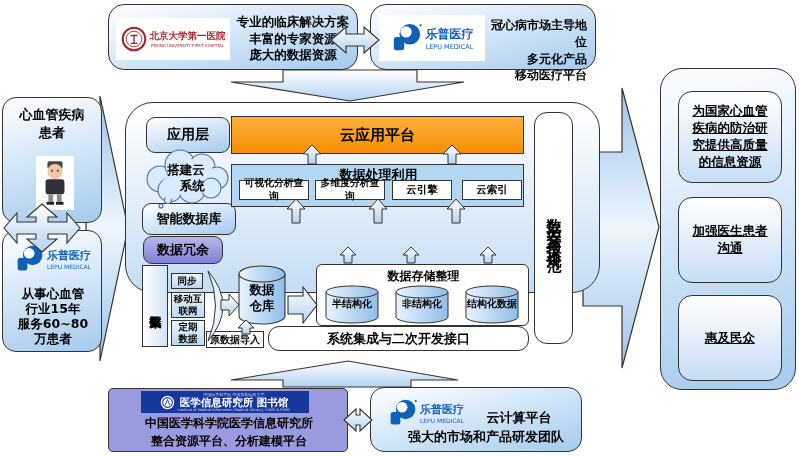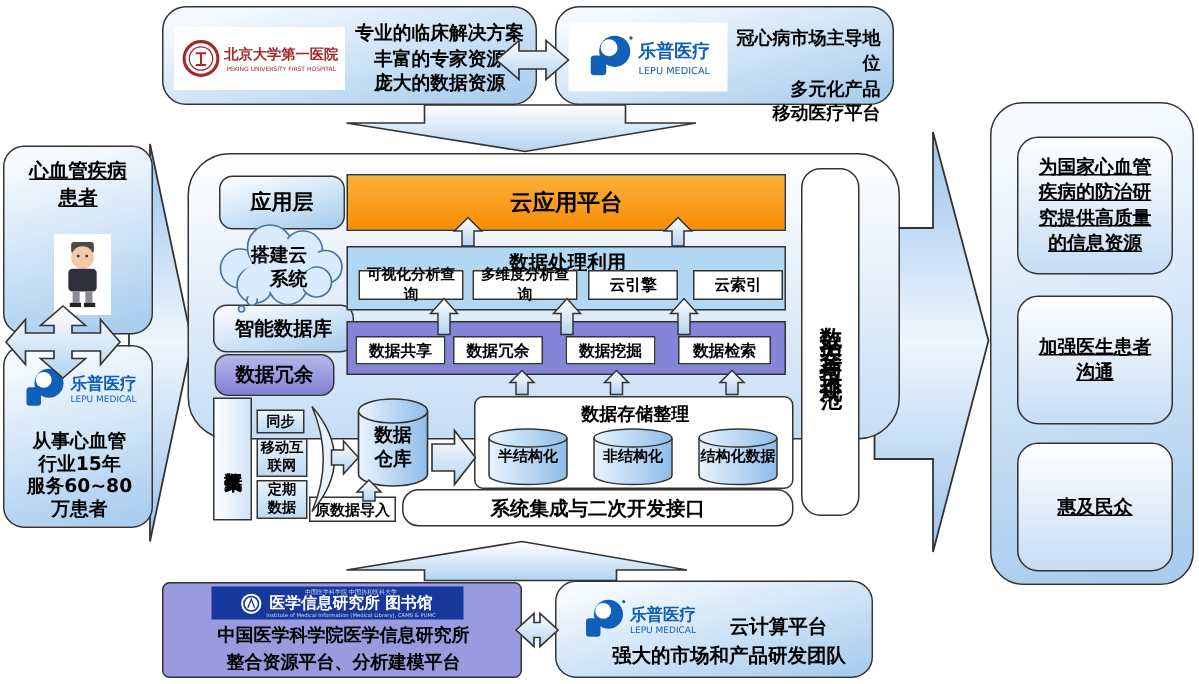--- a/index.html
+++ b/index.html
@@ -93,21 +93,21 @@
       <div style="margin-left:3px;">
         <div class="b" style="font-size:12px;color:#1160b8;">乐普医疗</div>
         <div style="font-size:6.5px;color:#1160b8;">LEPU MEDICAL</div>
       </div>
     </div>
     <div class="abs b pre" style="left:110px;top:12px;width:106px;height:48px;font-size:12px;line-height:1.4;text-align:right;">冠心病市场主导地位
 多元化产品
 移动医疗平台</div>
   </div>
 
-  <div class="abs bx blue" style="left:2px;top:97px;width:100px;height:126px;border-radius:14px;text-decoration:underline;">
+  <div class="abs bx blue" style="left:2px;top:97px;width:100px;height:126px;border-radius:14px;">
     <div class="b pre" style="padding-top:8px;font-size:13px;text-align:center;line-height:1.35;">心血管疾病
 患者</div>
     <div class="abs white ctr" style="left:33px;top:58px;width:38px;height:54px;">
       <svg width="34" height="48">
           <use href="#person-glyph"></use>
         </svg>
     </div>
   </div>
 
   <div class="abs bx blue" style="left:2px;top:230px;width:100px;height:122px;border-radius:14px;">
@@ -144,26 +144,20 @@
     <div class="abs bx ctr b" style="left:105px;top:13px;width:293px;height:38px;font-size:15px;background:linear-gradient(180deg,#fbb03b,#f78d05);">云应用平台</div>
 
     <div class="abs bx" style="left:105px;top:61px;width:293px;height:43px;background:#b1d7f3;">
       <div class="abs b" style="left:0;top:1px;width:293px;text-align:center;font-size:13px;">数据处理利用</div>
       <div class="abs bx white ctr b" style="left:7px;top:15px;width:70px;height:20px;font-size:9.8px;">可视化分析查询</div>
       <div class="abs bx white ctr b" style="left:83px;top:15px;width:70px;height:20px;font-size:9.8px;">多维度分析查询</div>
       <div class="abs bx white ctr b" style="left:160px;top:15px;width:60px;height:20px;font-size:10.5px;">云引擎</div>
       <div class="abs bx white ctr b" style="left:230px;top:15px;width:60px;height:20px;font-size:10.5px;">云索引</div>
     </div>
 
-    <div class="abs bx" style="left:105px;top:111px;width:293px;height:36px;background:#8484d8;">
-      <div class="abs bx white ctr b" style="left:5px;top:9px;width:60px;height:19px;font-size:10.5px;">数据共享</div>
-      <div class="abs bx white ctr b" style="left:70px;top:9px;width:60px;height:19px;font-size:10.5px;">数据冗余</div>
-      <div class="abs bx white ctr b" style="left:145px;top:9px;width:60px;height:19px;font-size:10.5px;">数据挖掘</div>
-      <div class="abs bx white ctr b" style="left:220px;top:9px;width:62px;height:19px;font-size:10.5px;">数据检索</div>
-    </div>
 
     <div class="abs bx white" style="left:190px;top:161px;width:213px;height:62px;border-radius:6px;">
       <div class="abs b" style="left:0;top:3px;width:213px;text-align:center;font-size:12px;">数据存储整理</div>
     </div>
 
     <div class="abs bx white ctr b" style="left:80px;top:228px;width:58px;height:17px;font-size:10px;">原数据导入</div>
     <div class="abs bx white ctr b" style="left:142px;top:223px;width:261px;height:25px;border-radius:11px;font-size:13px;">系统集成与二次开发接口</div>
 
     <div class="abs bx white ctr" style="left:408px;top:9px;width:39px;height:232px;border-radius:13px;">
       <span class="vtext b" style="font-size:15px;letter-spacing:5px;">数据安全与技术规范</span>

